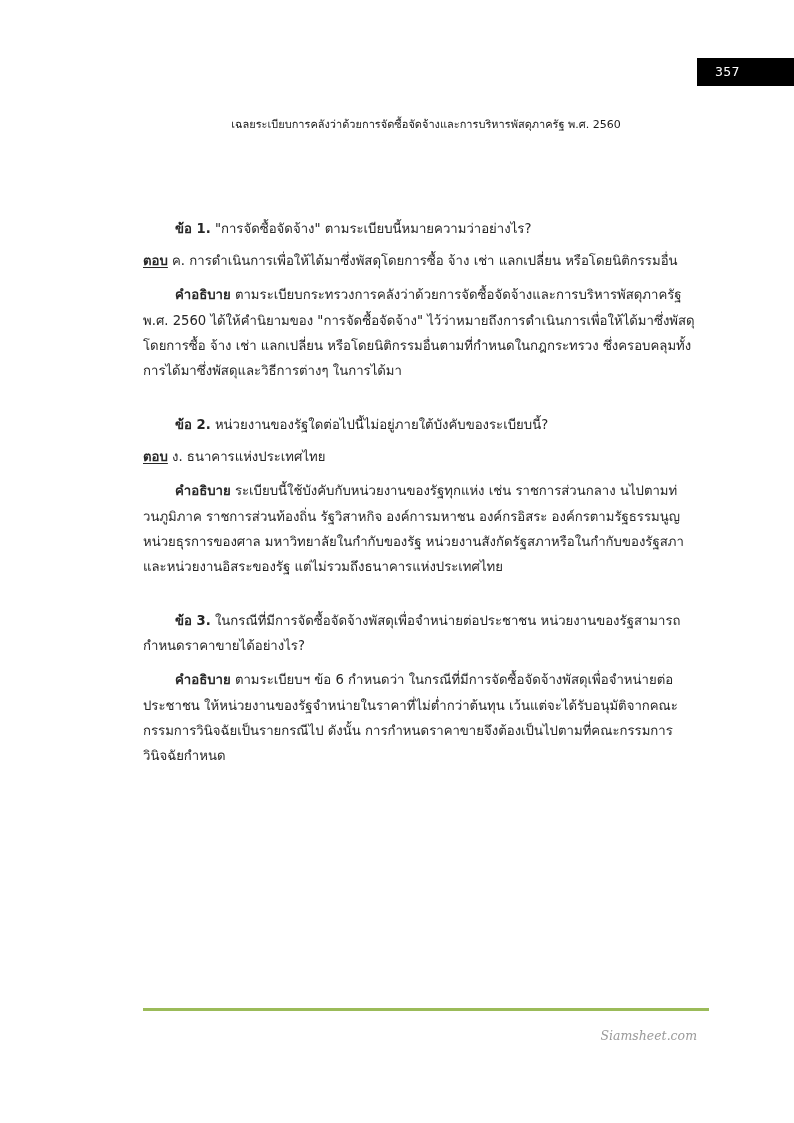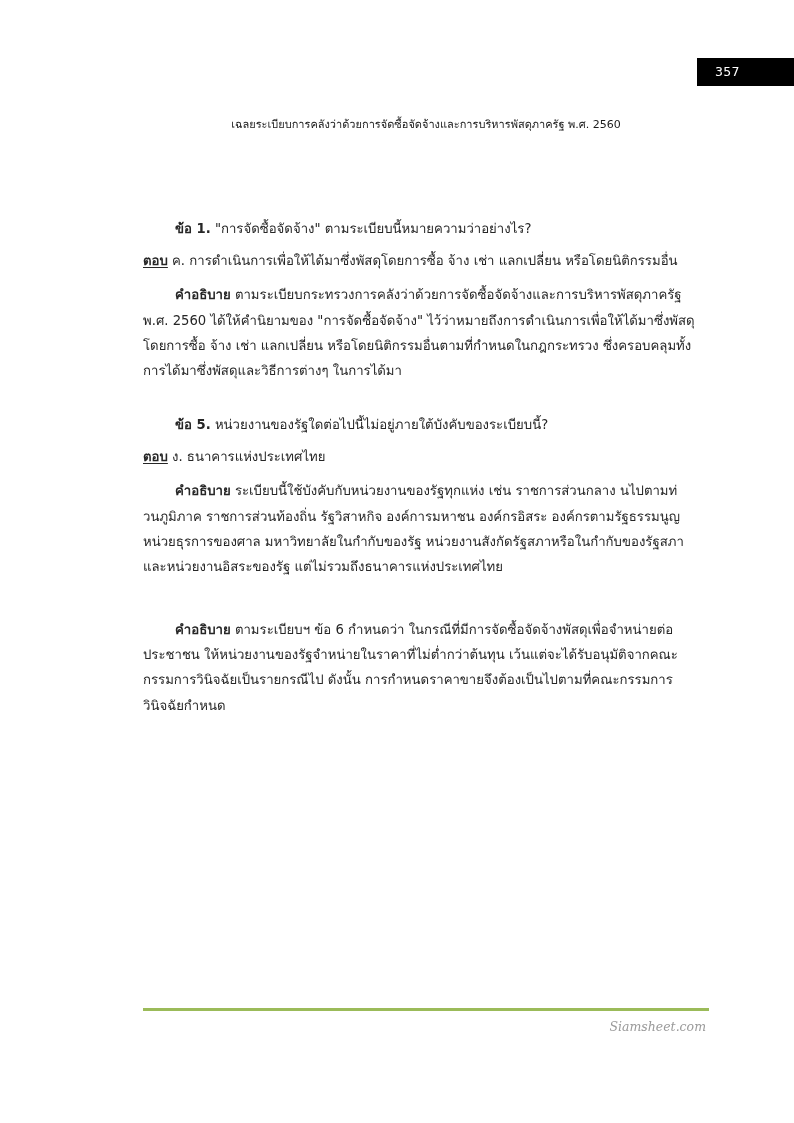--- a/index.html
+++ b/index.html
@@ -119,21 +119,21 @@
 
   .footer-rule {
     width: 100%;
     height: 3px;
     background: #9bbb59;
     border: 0;
     margin: 0;
   }
 
   .footer-text {
-    margin: 3px;
+    margin: 12px;
     padding-top: 5px;
     text-align: right;
     font-style: italic;
     font-size: 12.5px;
     color: #9a9a9a;
     font-family: "DejaVu Serif", "Liberation Serif", serif;
   }
 </style>
 </head>
 <body>
@@ -148,26 +148,27 @@
 
     <div class="qa-list">
 
       <div class="qa-block first">
         <p class="line question"><span class="lead-bold">ข้อ 1.</span><span> "การจัดซื้อจัดจ้าง" ตามระเบียบนี้หมายความว่าอย่างไร?</span></p>
         <p class="line answer"><span class="lead-bold-underline">ตอบ</span><span> ค. การดำเนินการเพื่อให้ได้มาซึ่งพัสดุโดยการซื้อ จ้าง เช่า แลกเปลี่ยน หรือโดยนิติกรรมอื่น</span></p>
         <p class="line explanation"><span class="lead-bold">คำอธิบาย</span><span> ตามระเบียบกระทรวงการคลังว่าด้วยการจัดซื้อจัดจ้างและการบริหารพัสดุภาครัฐ พ.ศ. 2560 ได้ให้คำนิยามของ "การจัดซื้อจัดจ้าง" ไว้ว่าหมายถึงการดำเนินการเพื่อให้ได้มาซึ่งพัสดุโดยการซื้อ จ้าง เช่า แลกเปลี่ยน หรือโดยนิติกรรมอื่นตามที่กำหนดในกฎกระทรวง ซึ่งครอบคลุมทั้งการได้มาซึ่งพัสดุและวิธีการต่างๆ ในการได้มา</span></p>
       </div>
 
       <div class="qa-block">
-        <p class="line question"><span class="lead-bold">ข้อ 5.</span><span> หน่วยงานของรัฐใดต่อไปนี้ไม่อยู่ภายใต้บังคับของระเบียบนี้?</span></p>
+        <p class="line question"><span class="lead-bold">ข้อ 2.</span><span> หน่วยงานของรัฐใดต่อไปนี้ไม่อยู่ภายใต้บังคับของระเบียบนี้?</span></p>
         <p class="line answer"><span class="lead-bold-underline">ตอบ</span><span> ง. ธนาคารแห่งประเทศไทย</span></p>
         <p class="line explanation"><span class="lead-bold">คำอธิบาย</span><span> ระเบียบนี้ใช้บังคับกับหน่วยงานของรัฐทุกแห่ง เช่น ราชการส่วนกลาง นไปตามท่วนภูมิภาค ราชการส่วนท้องถิ่น รัฐวิสาหกิจ องค์การมหาชน องค์กรอิสระ องค์กรตามรัฐธรรมนูญ หน่วยธุรการของศาล มหาวิทยาลัยในกำกับของรัฐ หน่วยงานสังกัดรัฐสภาหรือในกำกับของรัฐสภา และหน่วยงานอิสระของรัฐ แต่ไม่รวมถึงธนาคารแห่งประเทศไทย</span></p>
       </div>
 
       <div class="qa-block">
+        <p class="line question"><span class="lead-bold">ข้อ 3.</span><span> ในกรณีที่มีการจัดซื้อจัดจ้างพัสดุเพื่อจำหน่ายต่อประชาชน หน่วยงานของรัฐสามารถกำหนดราคาขายได้อย่างไร?</span></p>
         <p class="line explanation"><span class="lead-bold">คำอธิบาย</span><span> ตามระเบียบฯ ข้อ 6 กำหนดว่า ในกรณีที่มีการจัดซื้อจัดจ้างพัสดุเพื่อจำหน่ายต่อประชาชน ให้หน่วยงานของรัฐจำหน่ายในราคาที่ไม่ต่ำกว่าต้นทุน เว้นแต่จะได้รับอนุมัติจากคณะกรรมการวินิจฉัยเป็นรายกรณีไป ดังนั้น การกำหนดราคาขายจึงต้องเป็นไปตามที่คณะกรรมการวินิจฉัยกำหนด</span></p>
       </div>
 
     </div>
   </div>
 
   <div class="footer">
     <hr class="footer-rule">
     <p class="footer-text">Siamsheet.com</p>
   </div>

